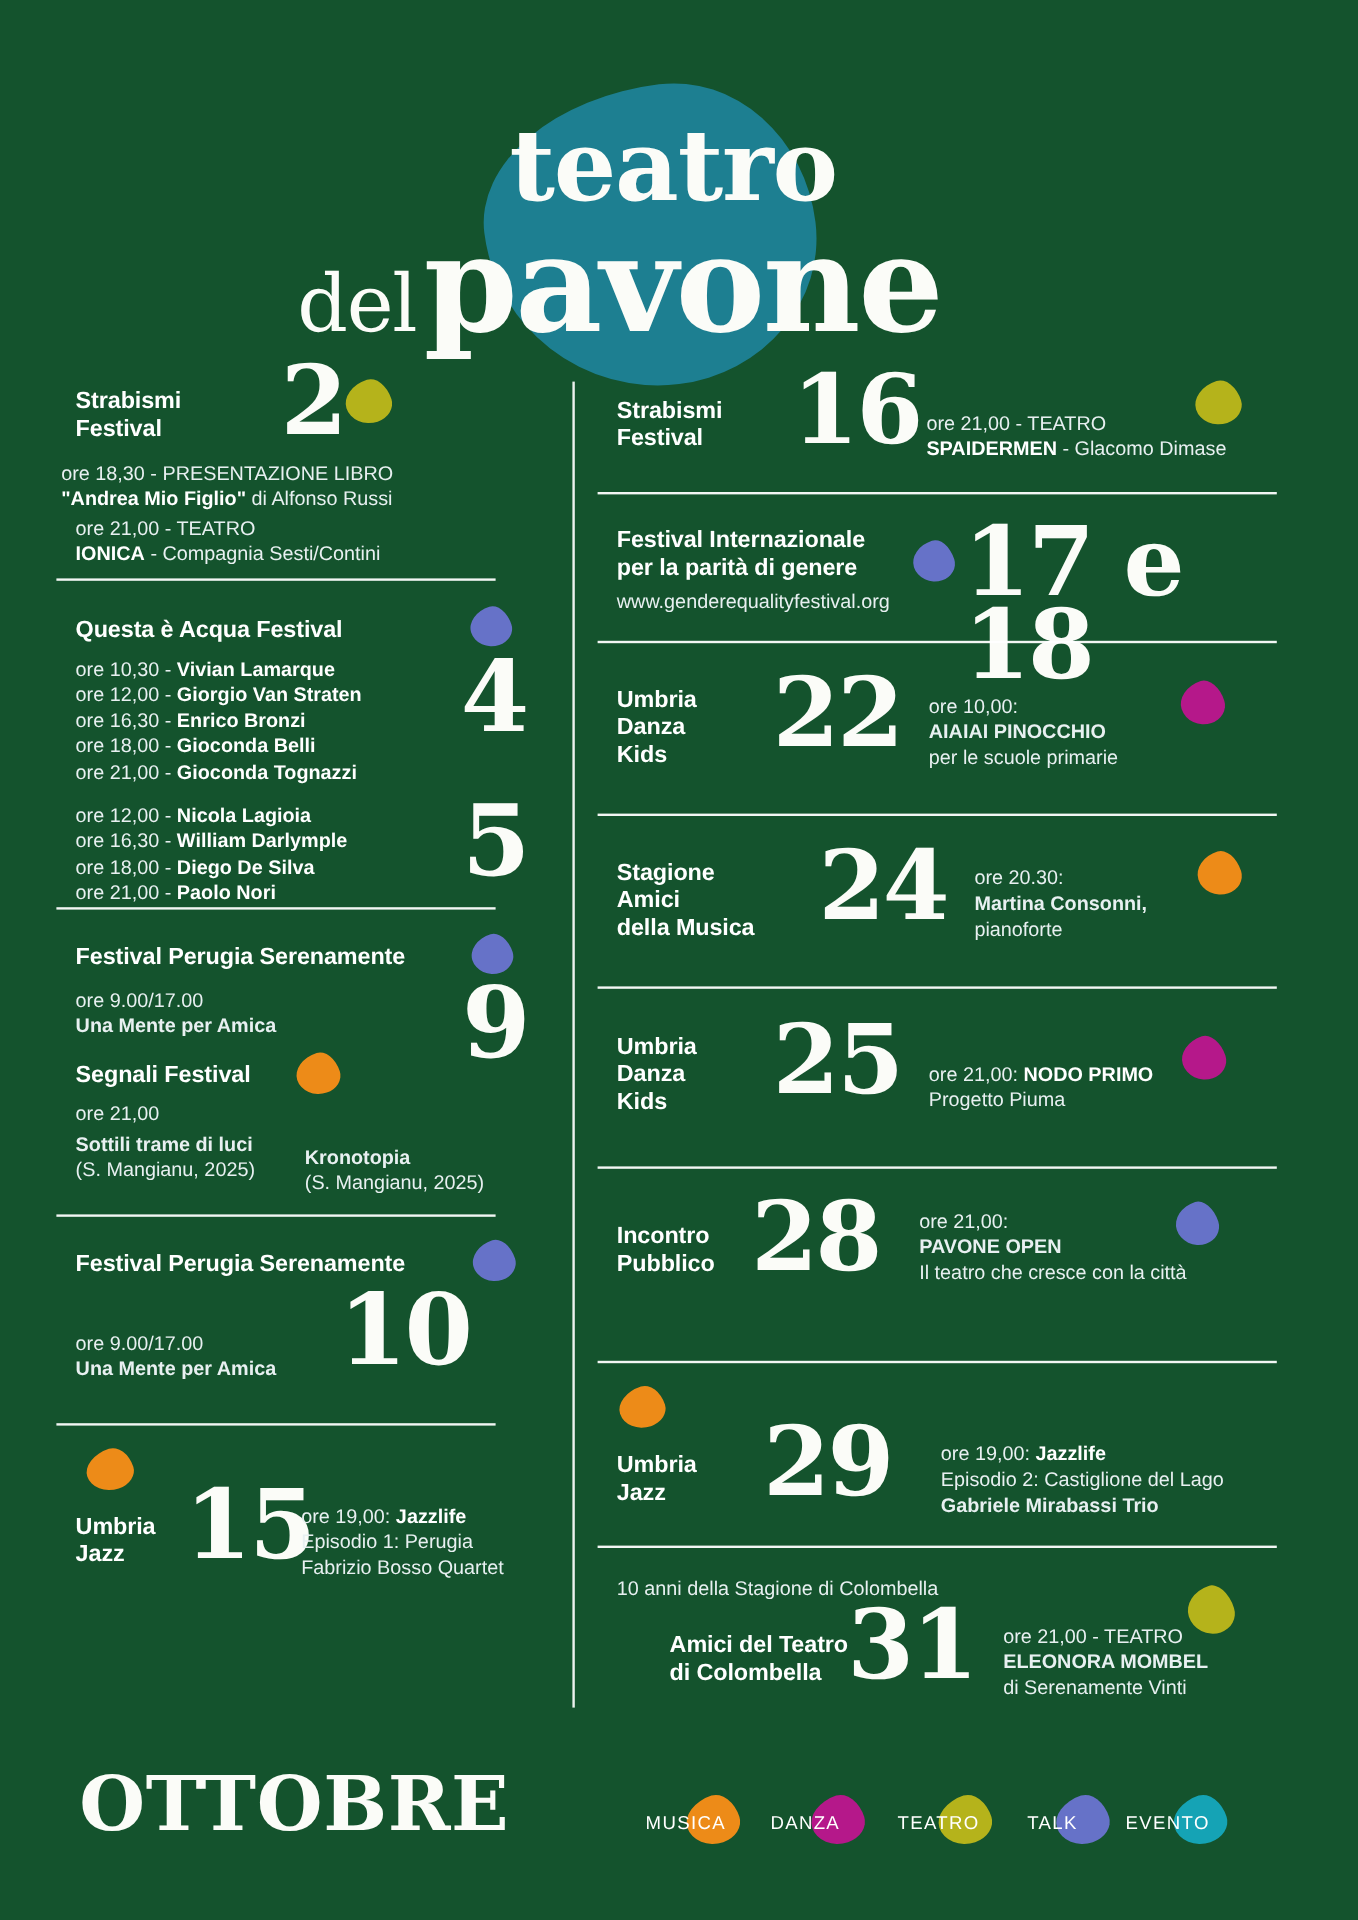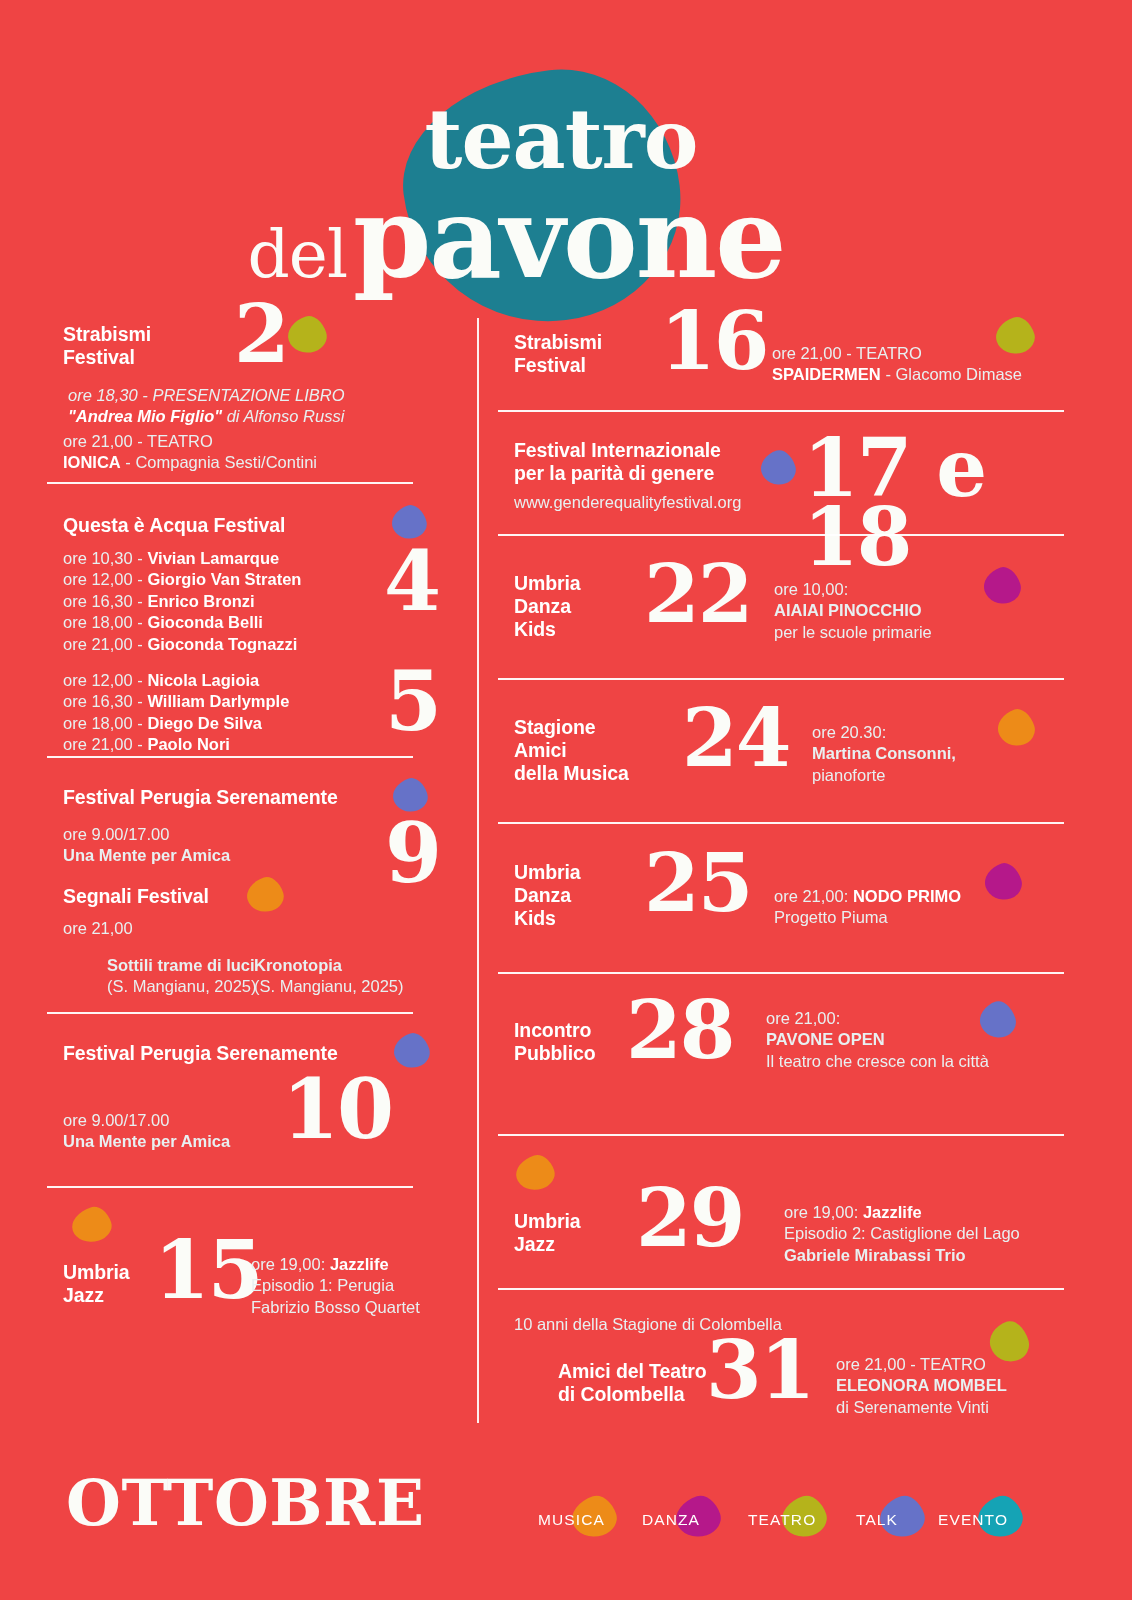--- a/index.html
+++ b/index.html
@@ -4,21 +4,21 @@
 <style>
   * { margin:0; padding:0; box-sizing:border-box; }
   html,body { background:#14505c; }
   body {
     width:1132px; height:1600px;
     position:relative; overflow:hidden;
     font-family:"Liberation Sans", sans-serif;
     color:#ffffff;
     -webkit-font-smoothing:antialiased;
   }
-  .poster { position:absolute; inset:0; background:#ef4444; }
+  .poster { position:absolute; inset:0; background:#14532d; }
 
   
   .logo { position:absolute; left:0; top:42px; width:1132px; height:250px; }
   .logo .blob {
     position:absolute; left:405px; top:30px; width:275px; height:250px;
     background:#1d7f91;
     border-radius:58% 42% 47% 53% / 42% 52% 48% 58%;
     transform:rotate(-7deg);
   }
   .logo .word-teatro {
@@ -99,21 +99,21 @@
 
   <div class="vdiv"></div>
 
   <div class="col col-left">
 
     <div class="block" style="height:182px;">
       <div class="ttl" style="position:absolute;left:19px;top:23px;white-space:pre-line;">Strabismi
 Festival</div>
       <div class="num" style="position:absolute;left:190px;top:0px;font-size:80px;">2</div>
       <div class="blob" style="left:244px;top:17px;width:38px;height:36px;background:#b5b31b;"></div>
-      <div class="det" style="position:absolute;left:24px;top:85px;font-style:italic;">
+      <div class="det" style="position:absolute;left:7px;top:85px;">
         <span>ore 18,30 - PRESENTAZIONE LIBRO</span><br>
         <b>"Andrea Mio Figlio"</b><span> di Alfonso Russi</span>
       </div>
       <div class="det" style="position:absolute;left:19px;top:131px;">
         <span>ore 21,00 - TEATRO</span><br>
         <b>IONICA</b><span> - Compagnia Sesti/Contini</span>
       </div>
     </div>
     <div class="hr hr-left" style="margin-left:3px;"></div>
 
@@ -140,21 +140,21 @@
 
     <div class="block" style="height:254px;">
       <div class="ttl" style="position:absolute;left:19px;top:28px;">Festival Perugia Serenamente</div>
       <div class="blob" style="left:349px;top:21px;width:34px;height:33px;background:#6672c8;"></div>
       <div class="num" style="position:absolute;left:341px;top:60px;font-size:82px;">9</div>
       <div class="det" style="position:absolute;left:19px;top:66px;">ore 9.00/17.00</div>
       <div class="det" style="position:absolute;left:19px;top:87px;font-weight:700;">Una Mente per Amica</div>
       <div class="ttl" style="position:absolute;left:19px;top:127px;">Segnali Festival</div>
       <div class="blob" style="left:203px;top:120px;width:36px;height:34px;background:#ed8b18;"></div>
       <div class="det" style="position:absolute;left:19px;top:160px;">ore 21,00</div>
-      <div style="position:absolute;left:19px;top:197px;margin-left:44px;">
+      <div style="position:absolute;left:19px;top:186px;">
         <div class="det" style="font-weight:700;">Sottili trame di luci</div>
         <div class="det">(S. Mangianu, 2025)</div>
       </div>
       <div style="position:absolute;left:210px;top:197px;">
         <div class="det" style="font-weight:700;">Kronotopia</div>
         <div class="det">(S. Mangianu, 2025)</div>
       </div>
     </div>
     <div class="hr hr-left" style="margin-left:3px;"></div>
 

